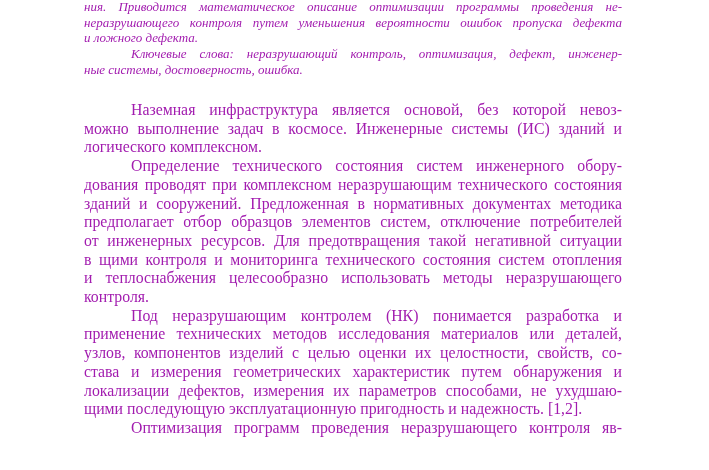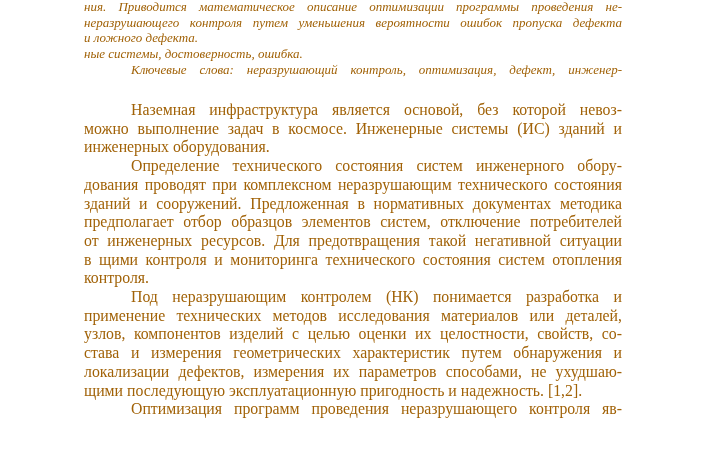--- a/index.html
+++ b/index.html
@@ -40,45 +40,46 @@
   }
   .line.last {
     text-align: center;
     text-align-last: left;
   }
   .line.indent { text-indent: 47px; }
 </style>
 </head>
 <body>
 
-<div class="page" style="background: rgb(255, 255, 255); color: #a16207;">
+<div class="page" style="background: rgb(255, 255, 255); color: #a21caf;">
   <section class="column annotation">
       <div class="paragraph">
         <div class="line">ния. Приводится математическое описание оптимизации программы проведения не-</div>
         <div class="line">неразрушающего контроля путем уменьшения вероятности ошибок пропуска дефекта</div>
         <div class="line last">и ложного дефекта.</div>
       </div>
       <div class="paragraph">
+        <div class="line indent">Ключевые слова: неразрушающий контроль, оптимизация, дефект, инженер-</div>
         <div class="line last">ные системы, достоверность, ошибка.</div>
-        <div class="line indent">Ключевые слова: неразрушающий контроль, оптимизация, дефект, инженер-</div>
       </div>
     </section>
   <section class="column body-text">
       <div class="paragraph">
         <div class="line indent">Наземная инфраструктура является основой, без которой невоз-</div>
         <div class="line">можно выполнение задач в космосе. Инженерные системы (ИС) зданий и</div>
-        <div class="line last">инженерных оборудования.</div>
+        <div class="line last">логического комплексном.</div>
       </div>
       <div class="paragraph">
         <div class="line indent">Определение технического состояния систем инженерного обору-</div>
         <div class="line">дования проводят при комплексном неразрушающим технического состояния</div>
         <div class="line">зданий и сооружений. Предложенная в нормативных документах методика</div>
         <div class="line">предполагает отбор образцов элементов систем, отключение потребителей</div>
         <div class="line">от инженерных ресурсов. Для предотвращения такой негативной ситуации</div>
         <div class="line">в щими контроля и мониторинга технического состояния систем отопления</div>
+        <div class="line">и теплоснабжения целесообразно использовать методы неразрушающего</div>
         <div class="line last">контроля.</div>
       </div>
       <div class="paragraph">
         <div class="line indent">Под неразрушающим контролем (НК) понимается разработка и</div>
         <div class="line">применение технических методов исследования материалов или деталей,</div>
         <div class="line">узлов, компонентов изделий с целью оценки их целостности, свойств, со-</div>
         <div class="line">става и измерения геометрических характеристик путем обнаружения и</div>
         <div class="line">локализации дефектов, измерения их параметров способами, не ухудшаю-</div>
         <div class="line last">щими последующую эксплуатационную пригодность и надежность. [1,2].</div>
       </div>

